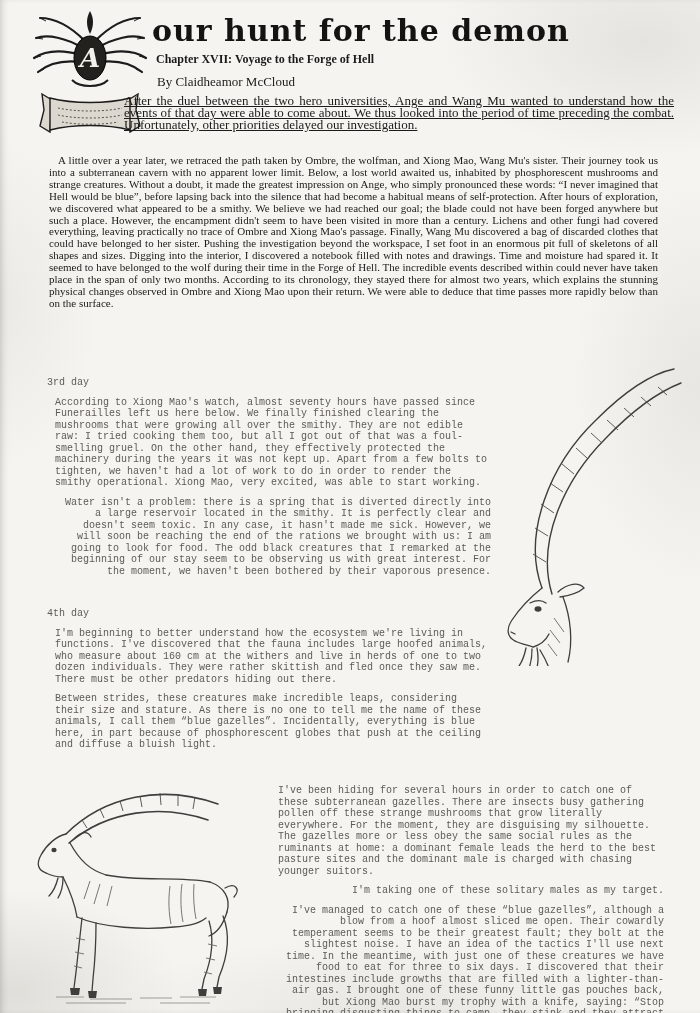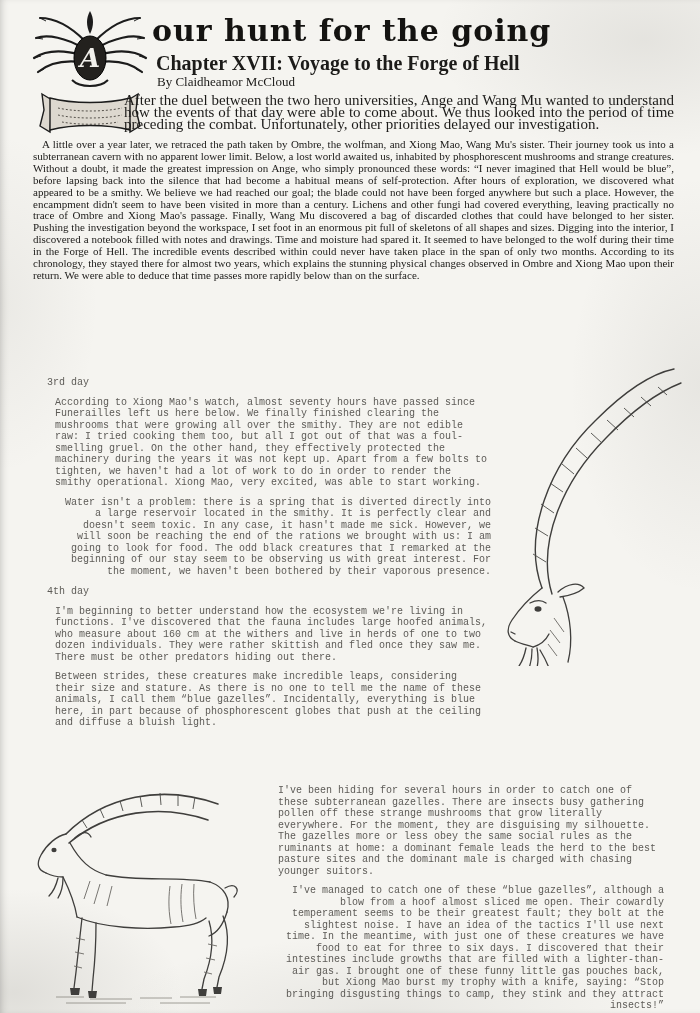--- a/index.html
+++ b/index.html
@@ -16,43 +16,43 @@
       #f5f4f0;
     box-shadow: inset 5px 0 9px -5px rgba(0,0,0,0.25);
   }
   .crest { position:absolute; left:28px; top:6px; width:124px; height:86px; }
   .ribbon { position:absolute; left:38px; top:90px; width:104px; height:50px; }
   .title {
     position:absolute; left:152px; top:13px;
     font-family:"DejaVu Serif", serif; font-weight:bold;
     font-size:30px; letter-spacing:1px; color:#141311; white-space:nowrap;
   }
-  .chapter { position:absolute; left:156px; top:52px; font-size:20px; white-space:nowrap; }
+  .chapter { position:absolute; left:156px; top:52px; font-size:12px; white-space:nowrap; }
   .byline  { position:absolute; left:157px; top:74px; font-size:13px; white-space:nowrap; }
   .intro-top {
     position:absolute; left:124px; top:95px; width:550px;
-    font-size:15px; line-height:11.9px; text-align:justify;
+    font-size:13px; line-height:11.9px; text-align:justify;text-decoration:underline;
   }
   .intro-main {
     position:absolute; left:33px; top:139px; width:641px;
     font-size:11px; line-height:11.9px; text-align:justify;
   }
-  .intro-main p { margin:0; }
+  .intro-main p { margin:16px; }
   .intro-main .p2 { text-indent:9px; }
   .journal {
     position:absolute;
     font-family:"Liberation Mono", monospace;
     font-size:10px; line-height:11.5px; color:#5d5b57;
   }
   .journal p { margin:8px; }
   .col1 { left:47px; top:377px; width:452px; }
   .col2 { left:270px; top:777px; width:402px; }
   .jh { }
   .gap1 { margin-top:11.5px;text-align:right; }
-  .gap2 { margin-top:9px; }
+  .gap2 { margin-top:31px; }
   .illus { position:absolute; }
   .illus-head { left:488px; top:356px; width:200px; height:310px; }
   .illus-full { left:20px; top:776px; width:245px; height:235px; }
   svg { display:block; width:100%; height:100%; }
 </style>
 </head>
 <body>
 
 <div class="page">
 
@@ -87,41 +87,42 @@
         <path d="M12,8 C35,14 69,14 92,8 L92,40 C69,34 35,34 12,40 Z"></path>
       </g>
       <g stroke="#55514b" stroke-width="1" stroke-dasharray="2,2" fill="none">
         <path d="M20,18 C38,22 66,22 84,18"></path>
         <path d="M20,25 C38,29 66,29 84,25"></path>
         <path d="M24,32 C40,35 64,35 80,32"></path>
       </g>
     </svg>
   </div>
 
-  <h1 class="title">our hunt for the going</h1>
+  <h1 class="title">our hunt for the demon</h1>
   <h2 class="chapter">Chapter XVII: Voyage to the Forge of Hell</h2>
   <div class="byline">By Claidheamor McCloud</div>
 
   <p class="intro-top">After the duel between the two hero universities, Ange and Wang Mu wanted to understand how the events of that day were able to come about. We thus looked into the period of time preceding the combat. Unfortunately, other priorities delayed our investigation.</p>
 
   <div class="intro-main">
     <p class="p2">A little over a year later, we retraced the path taken by Ombre, the wolfman, and Xiong Mao, Wang Mu's sister. Their journey took us into a subterranean cavern with no apparent lower limit. Below, a lost world awaited us, inhabited by phosphorescent mushrooms and strange creatures. Without a doubt, it made the greatest impression on Ange, who simply pronounced these words: “I never imagined that Hell would be blue”, before lapsing back into the silence that had become a habitual means of self-protection. After hours of exploration, we discovered what appeared to be a smithy. We believe we had reached our goal; the blade could not have been forged anywhere but such a place. However, the encampment didn't seem to have been visited in more than a century. Lichens and other fungi had covered everything, leaving practically no trace of Ombre and Xiong Mao's passage. Finally, Wang Mu discovered a bag of discarded clothes that could have belonged to her sister. Pushing the investigation beyond the workspace, I set foot in an enormous pit full of skeletons of all shapes and sizes. Digging into the interior, I discovered a notebook filled with notes and drawings. Time and moisture had spared it. It seemed to have belonged to the wolf during their time in the Forge of Hell. The incredible events described within could never have taken place in the span of only two months. According to its chronology, they stayed there for almost two years, which explains the stunning physical changes observed in Ombre and Xiong Mao upon their return. We were able to deduce that time passes more rapidly below than on the surface.</p>
   </div>
 
   <section class="journal col1">
     <div class="jh">3rd day</div>
     <p>According to Xiong Mao's watch, almost seventy hours have passed since Funerailles left us here below. We finally finished clearing the mushrooms that were growing all over the smithy. They are not edible raw: I tried cooking them too, but all I got out of that was a foul-smelling gruel. On the other hand, they effectively protected the machinery during the years it was not kept up. Apart from a few bolts to tighten, we haven't had a lot of work to do in order to render the smithy operational. Xiong Mao, very excited, was able to start working.</p>
     <p class="gap1">Water isn't a problem: there is a spring that is diverted directly into a large reservoir located in the smithy. It is perfectly clear and doesn't seem toxic. In any case, it hasn't made me sick. However, we will soon be reaching the end of the rations we brought with us: I am going to look for food. The odd black creatures that I remarked at the beginning of our stay seem to be observing us with great interest. For the moment, we haven't been bothered by their vaporous presence.</p>
     <div class="jh gap2">4th day</div>
     <p>I'm beginning to better understand how the ecosystem we're living in functions. I've discovered that the fauna includes large hoofed animals, who measure about 160 cm at the withers and live in herds of one to two dozen individuals. They were rather skittish and fled once they saw me. There must be other predators hiding out there.</p>
     <p>Between strides, these creatures make incredible leaps, considering their size and stature. As there is no one to tell me the name of these animals, I call them “blue gazelles”. Incidentally, everything is blue here, in part because of phosphorescent globes that push at the ceiling and diffuse a bluish light.</p>
   </section>
 
   <section class="journal col2">
     <p>I've been hiding for several hours in order to catch one of these subterranean gazelles. There are insects busy gathering pollen off these strange mushrooms that grow literally everywhere. For the moment, they are disguising my silhouette. The gazelles more or less obey the same social rules as the ruminants at home: a dominant female leads the herd to the best pasture sites and the dominant male is charged with chasing younger suitors.</p>
+    <p class="gap1">I'm taking one of these solitary males as my target.</p>
     <p class="gap1">I've managed to catch one of these “blue gazelles”, although a blow from a hoof almost sliced me open. Their cowardly temperament seems to be their greatest fault; they bolt at the slightest noise. I have an idea of the tactics I'll use next time. In the meantime, with just one of these creatures we have food to eat for three to six days. I discovered that their intestines include growths that are filled with a lighter-than-air gas. I brought one of these funny little gas pouches back, but Xiong Mao burst my trophy with a knife, saying: “Stop bringing disgusting things to camp, they stink and they attract insects!”</p>
   </section>
 
   <div class="illus illus-head">
     <svg viewBox="0 0 200 310">
       <g fill="none" stroke="#3f3e3c" stroke-width="1.4" stroke-linecap="round">
         <path d="M54,232 C34,178 62,108 108,64 C134,38 162,18 186,13"></path>
         <path d="M64,238 C48,186 76,124 118,82 C143,56 170,36 193,27"></path>
       </g>
       <g fill="none" stroke="#4a4946" stroke-width="0.9">

